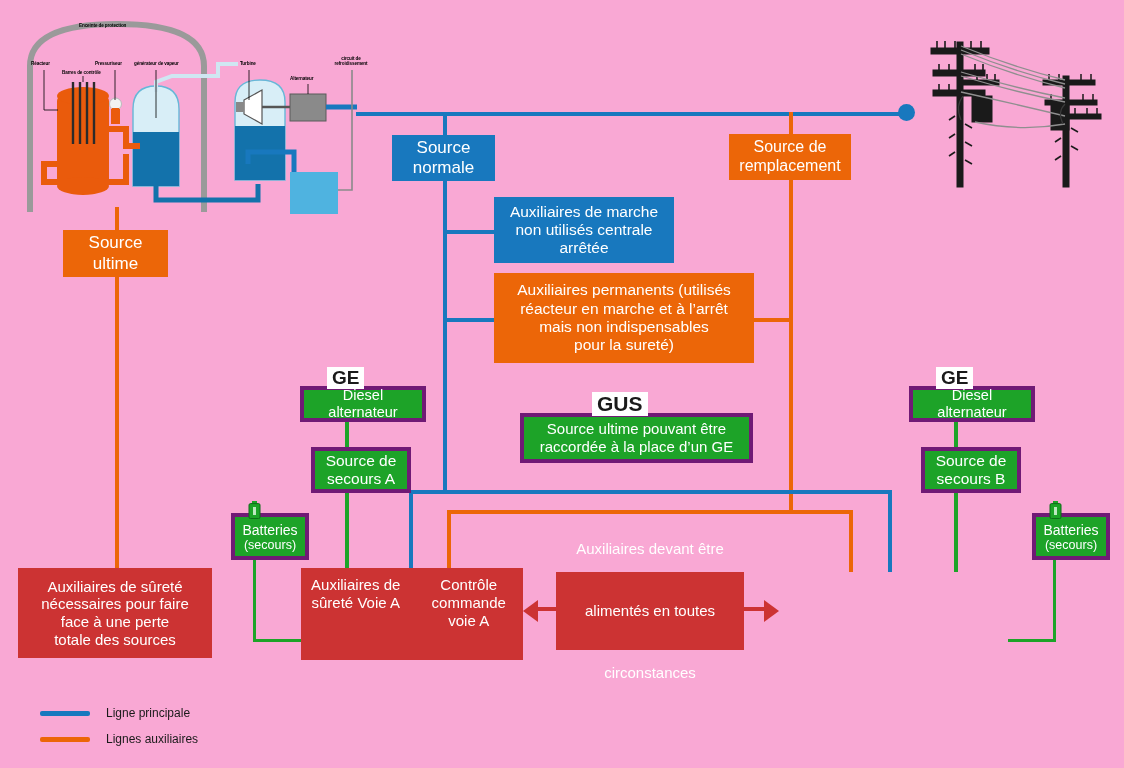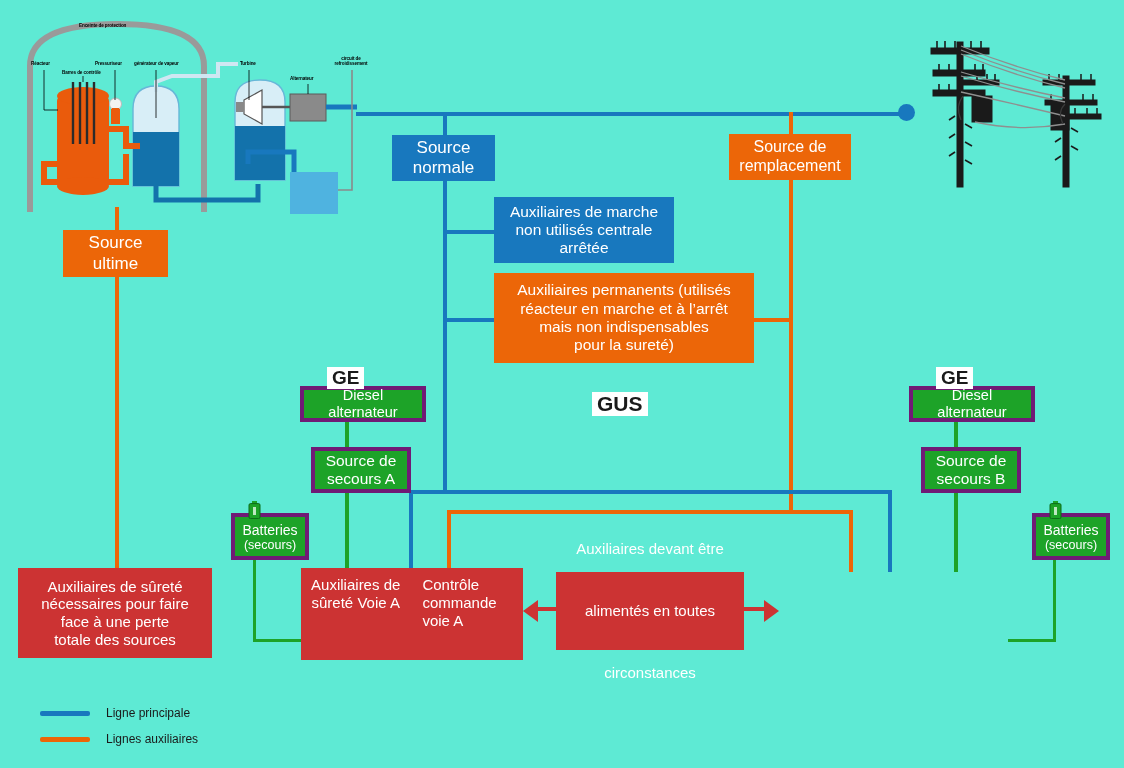--- a/index.html
+++ b/index.html
@@ -5,21 +5,21 @@
 <style>
   html,body{margin:0;padding:0;background:#ffffff;}
   body{
     font-family:"Liberation Sans","DejaVu Sans",sans-serif;
     -webkit-font-smoothing:antialiased;
   }
   #stage{
     position:relative;
     width:1124px;
     height:768px;
-    background:#5eead4;
+    background:#f9a8d4;
     overflow:hidden;
   }
   
   .node{
     position:absolute;
     box-sizing:border-box;
     display:flex;
     flex-direction:column;
     align-items:center;
     justify-content:center;
@@ -67,21 +67,21 @@
     background:#cc3333;
     color:#fff;
     z-index:5;
     display:flex;
     justify-content:flex-start;
     align-items:stretch;
     padding:8px 8px 6px 8px;
   }
   .voie .top{text-align:center;font-size:15px;line-height:1.2;}
   .voie .rule{height:1px;background:#f2c7c7;margin:7px 10px 5px 10px;}
-  .voie .bot{font-size:15px;line-height:1.2;}
+  .voie .bot{text-align:center;font-size:15px;line-height:1.2;}
   
   .arrow-left{
     position:absolute;
     width:0;height:0;
     border-top:11px solid transparent;
     border-bottom:11px solid transparent;
     border-right:15px solid #cc3333;
     z-index:6;
   }
   
@@ -289,20 +289,24 @@
   </div>
   <div class="tag" style="left:327px;top:367px;font-size:19px;">GE</div>
   <div class="line lgreen vl" style="left:345px;top:422px;height:26px;"></div>
 
   <div class="node green" style="left:295px;top:447px;width:100px;height:46px;font-size:15.5px;">
     <span class="ln">Source de</span>
     <span class="ln">secours A</span>
   </div>
   <div class="line lgreen vl" style="left:345px;top:493px;height:79px;"></div>
 
+  <div class="node green" style="left:504px;top:413px;width:233px;height:50px;font-size:15px;">
+    <span class="ln">Source ultime pouvant être</span>
+    <span class="ln">raccordée à la place d’un GE</span>
+  </div>
   <div class="tag" style="left:592px;top:392px;font-size:21px;">GUS</div>
 
   <div class="node green" style="left:893px;top:386px;width:126px;height:36px;font-size:14.5px;">
     <span class="ln">Diesel alternateur</span>
   </div>
   <div class="tag" style="left:936px;top:367px;font-size:19px;">GE</div>
   <div class="line lgreen vl" style="left:954px;top:422px;height:26px;"></div>
 
   <div class="node green" style="left:905px;top:447px;width:100px;height:46px;font-size:15.5px;">
     <span class="ln">Source de</span>

